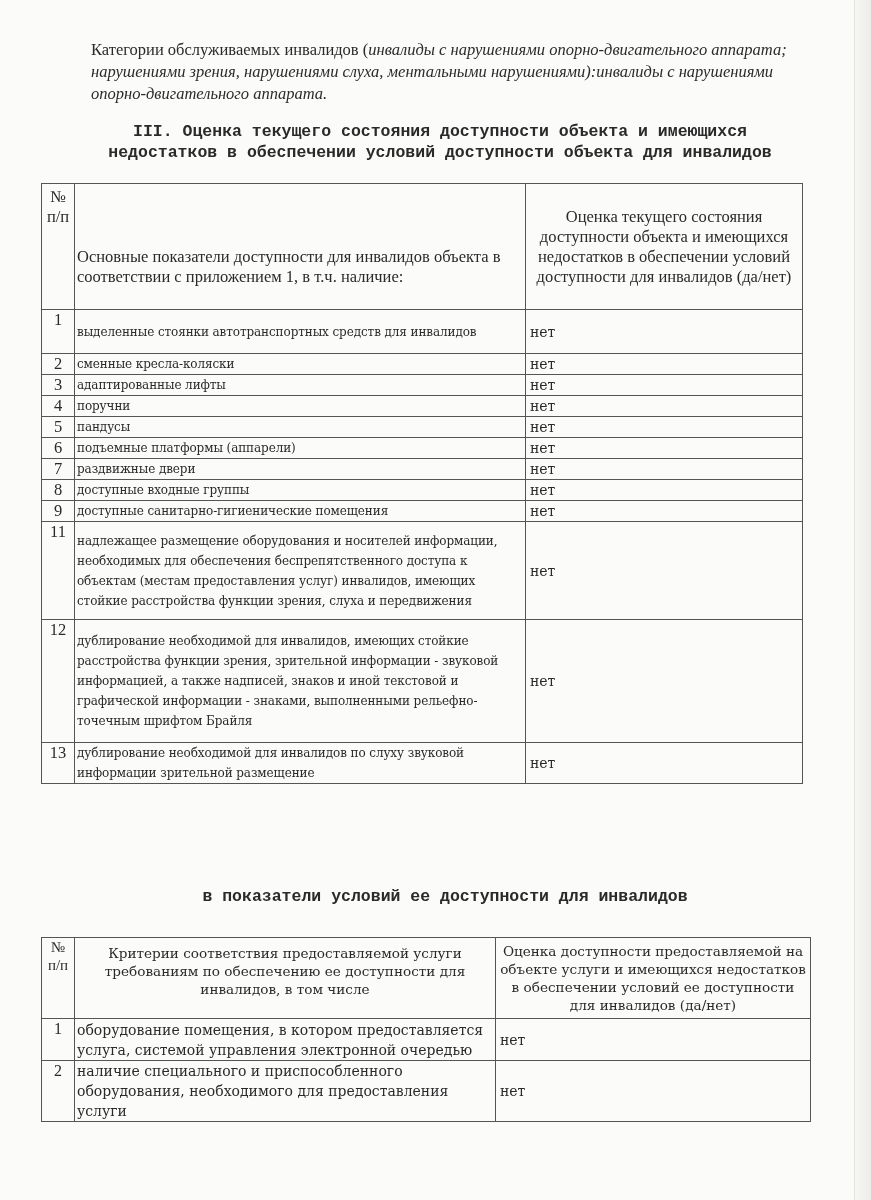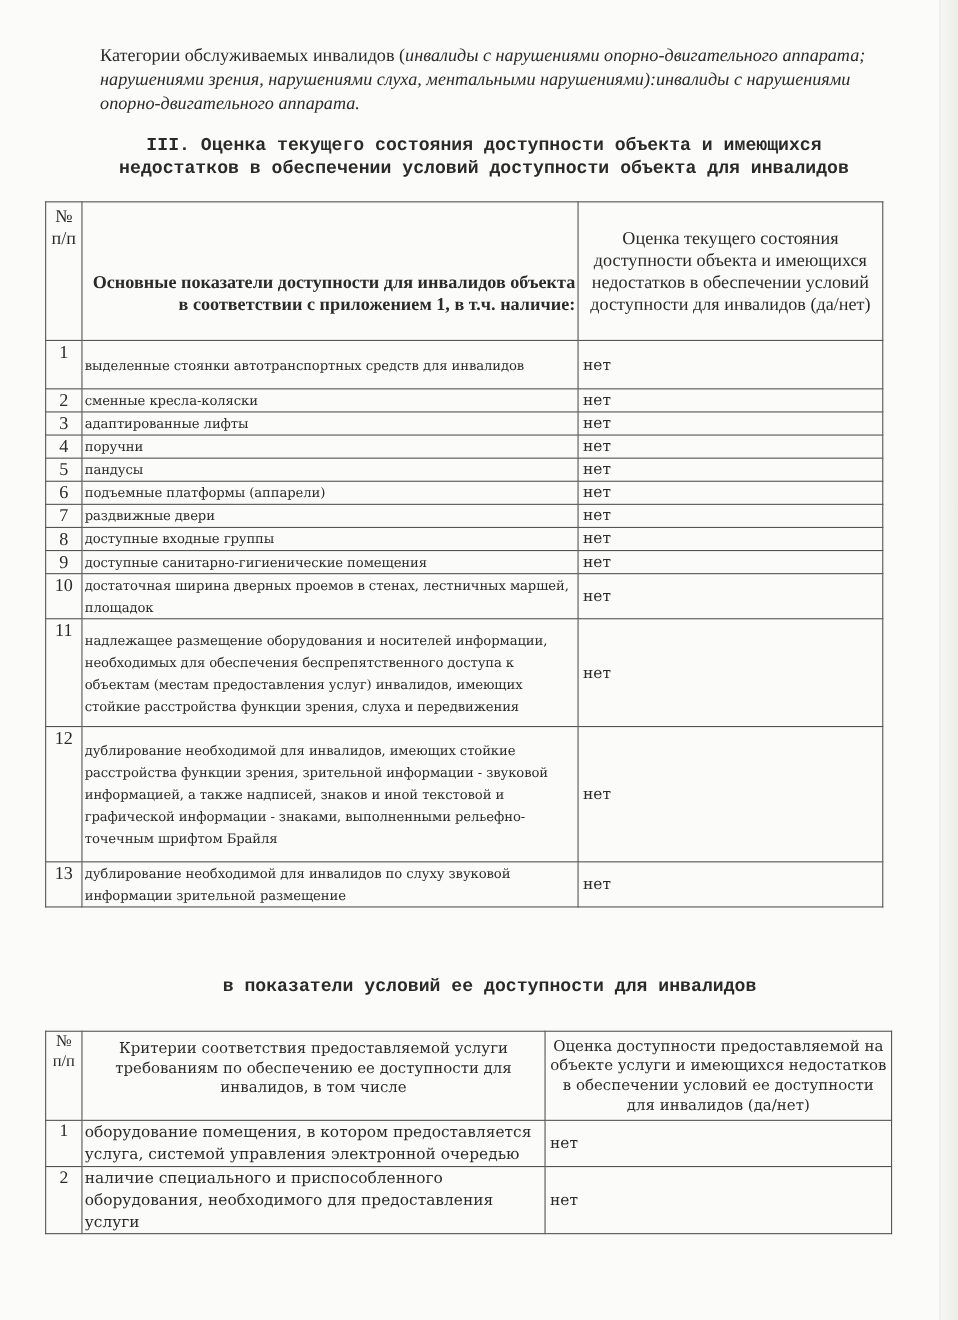--- a/index.html
+++ b/index.html
@@ -15,21 +15,21 @@
   .t3 { left: 80px; top: 121px; width: 720px; }
   .t4 { left: 60px; top: 886px; width: 770px; }
   table { position: absolute; border-collapse: collapse; font-family: "Liberation Serif", serif; }
   td, th { border: 1.5px solid #555; padding: 0 2px; vertical-align: middle; font-weight: normal; }
   .tbl3 { left: 41px; top: 183px; width: 762px; font-size: 16.5px; }
   .tbl3 td.num { width: 28px; text-align: center; vertical-align: top; line-height: 20px; }
   .tbl3 td.crit { line-height: 20px; font-family: "DejaVu Serif", serif; font-size: 12px; letter-spacing: -0.1px; }
   .tbl3 td.val { width: 270px; font-family: "DejaVu Serif", serif; font-size: 14px; padding-left: 4px; }
   .tbl3 th { line-height: 20px; }
   .tbl3 th.h-num { vertical-align: top; text-align: center; padding-top: 3px; }
-  .tbl3 th.h-crit { text-align: right; vertical-align: middle; padding-top: 40px; font-weight: bold; }
+  .tbl3 th.h-crit { text-align: left; vertical-align: middle; padding-top: 40px; }
   .tbl3 th.h-val { text-align: center; }
   .tbl4 { left: 41px; top: 937px; width: 770px; font-size: 15.5px; }
   .tbl4 th { line-height: 18px; font-family: "DejaVu Serif", serif; font-size: 13.6px; }
   .tbl4 th.h-num { width: 28px; vertical-align: top; text-align: center; font-family: "Liberation Serif", serif; font-size: 15px; }
   .tbl4 th.h-crit { vertical-align: top; padding-top: 6px; width: 416px; }
   .tbl4 th.h-val { text-align: center; }
   .tbl4 td.num { text-align: center; vertical-align: top; line-height: 20px; font-size: 16px; }
   .tbl4 td.crit { line-height: 20px; font-family: "DejaVu Serif", serif; font-size: 14px; }
   .tbl4 td.val { font-family: "DejaVu Serif", serif; font-size: 14px; padding-left: 4px; }
 </style>
@@ -92,25 +92,20 @@
       <tr style="height: 19px;">
         <td class="num">8</td>
         <td class="crit">доступные входные группы</td>
         <td class="val">нет</td>
       </tr>
       <tr style="height: 19px;">
         <td class="num">9</td>
         <td class="crit">доступные санитарно-гигиенические помещения</td>
         <td class="val">нет</td>
       </tr>
-      <tr style="height: 38px;">
-        <td class="num">10</td>
-        <td class="crit">достаточная ширина дверных проемов в стенах, лестничных маршей, площадок</td>
-        <td class="val">нет</td>
-      </tr>
       <tr style="height: 98px;">
         <td class="num">11</td>
         <td class="crit">надлежащее размещение оборудования и носителей информации, необходимых для обеспечения беспрепятственного доступа к объектам (местам предоставления услуг) инвалидов, имеющих стойкие расстройства функции зрения, слуха и передвижения</td>
         <td class="val">нет</td>
       </tr>
       <tr style="height: 123px; margin-top: 12px;">
         <td class="num">12</td>
         <td class="crit">дублирование необходимой для инвалидов, имеющих стойкие расстройства функции зрения, зрительной информации - звуковой информацией, а также надписей, знаков и иной текстовой и графической информации - знаками, выполненными рельефно-точечным шрифтом Брайля</td>
         <td class="val">нет</td>
       </tr>

